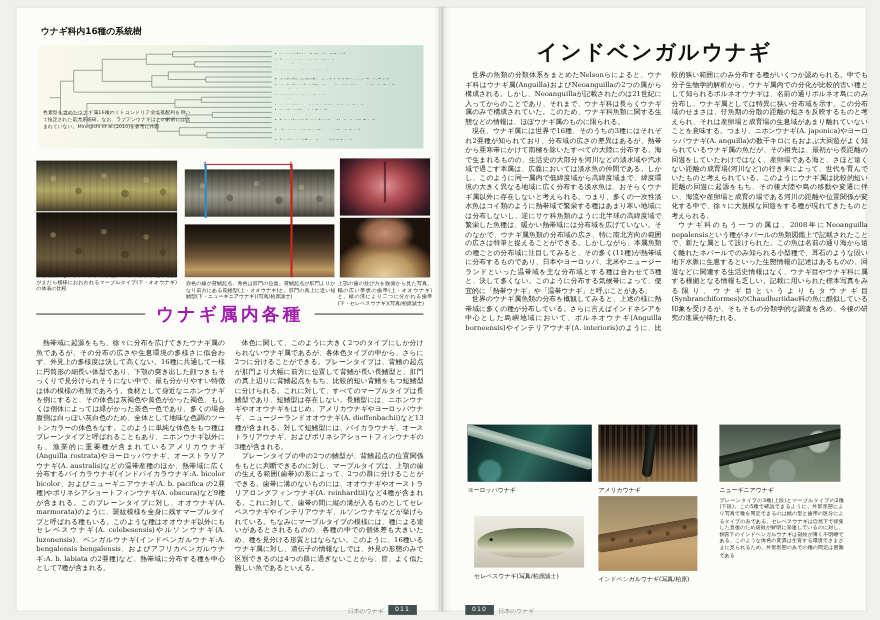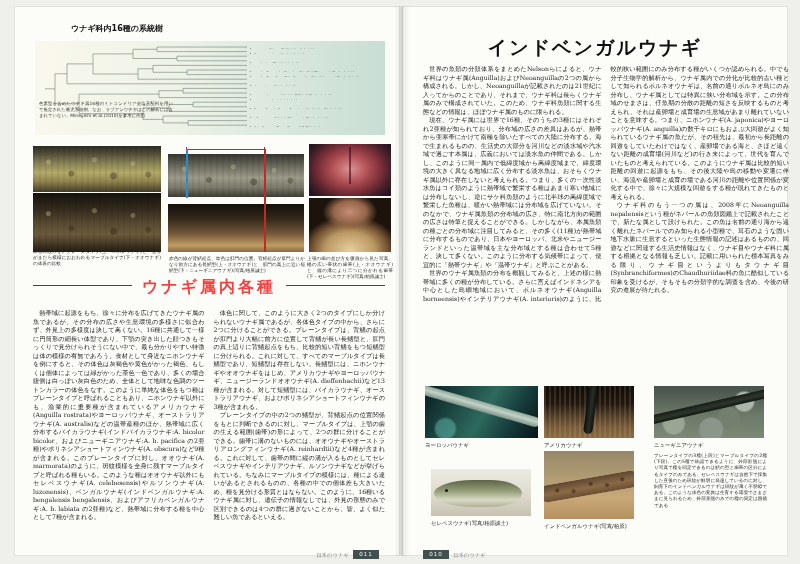--- a/index.html
+++ b/index.html
@@ -7,21 +7,21 @@
   .abs{position:absolute;}
   .page{position:absolute;top:6px;width:386px;height:550px;background:#fcfcf9;
     border:1px solid #e3e3de;box-sizing:border-box;}
   #left-page{left:14px;}
   #right-page{left:402px;}
   #spine-shadow{position:absolute;left:394px;top:6px;width:16px;height:550px;
     background:linear-gradient(90deg,rgba(0,0,0,0) 0%,rgba(0,0,0,.07) 40%,rgba(0,0,0,.14) 50%,rgba(0,0,0,.06) 62%,rgba(0,0,0,0) 100%);}
 
   
   .tree-title{position:absolute;left:22px;top:16px;font-family:"DejaVu Sans",sans-serif;
-    font-weight:bold;font-size:8px;color:#111;margin-left:34px;}
+    font-weight:bold;font-size:8px;color:#111;}
   .tree-box{position:absolute;left:20px;top:34px;width:350px;height:94px;
     background:linear-gradient(90deg,#f9f8ec 0%,#eef3e6 40%,#d9e7dd 72%,#c8ded4 100%);}
   .tree-svg{position:absolute;left:2px;top:2px;}
   .tips{position:absolute;left:214px;top:3.4px;width:134px;}
   .tip-row{height:4.6px;line-height:4.6px;white-space:nowrap;overflow:hidden;}
   .tip-row i{font-size:3.8px;color:#222;font-family:"DejaVu Serif",serif;}
   .tip-row span{font-size:3.6px;color:#222;font-family:"DejaVu Sans",sans-serif;margin-left:3px;}
   .tree-cap{position:absolute;left:4px;top:60px;width:134px;font-family:"DejaVu Sans",sans-serif;
     font-size:4.4px;line-height:6px;color:#333;text-align:justify;}
 
@@ -58,22 +58,22 @@
 
   
   .hline-red{left:171px;top:142px;width:79px;height:1px;background:#c22a22;}
   .tick{width:1px;height:5px;background:#c22a22;top:140px;}
   .vline-blue{left:171px;top:142px;width:1.5px;height:49px;background:#2f8ccc;}
   .vline-red{left:249px;top:142px;width:1.5px;height:103px;background:#c22a22;}
 
   
   .sec-head-wrap{position:absolute;left:18px;top:270px;width:352px;display:flex;align-items:flex-start;}
   .sec-head-wrap .rule{flex:1;border-top:0.8px solid #444;margin-top:8px;}
-  .sec-head{font-size:16px;font-weight:bold;letter-spacing:3px;color:#ef4444;padding:0 10px;
-    font-family:Liberation Sans, sans-serif;line-height:20px;}
+  .sec-head{font-size:16px;font-weight:bold;letter-spacing:3px;color:#a21caf;padding:0 10px;
+    font-family:Liberation Mono, monospace;line-height:20px;}
 
   .body-cols{position:absolute;column-gap:9px;column-count:2;font-size:6.2px;line-height:8.5px;
     text-align:justify;color:#1b1b1b;}
   .body-cols p{margin:0;text-indent:1em;}
   #left-body{left:18px;top:302px;width:352px;height:240px;}
   #right-body{left:20px;top:58px;width:366px;height:320px;}
 
   
   .page-title{position:absolute;left:0;top:28px;width:100%;text-align:center;font-size:19px;
     font-weight:bold;letter-spacing:2px;color:#101010;font-family:"DejaVu Serif",serif;}

